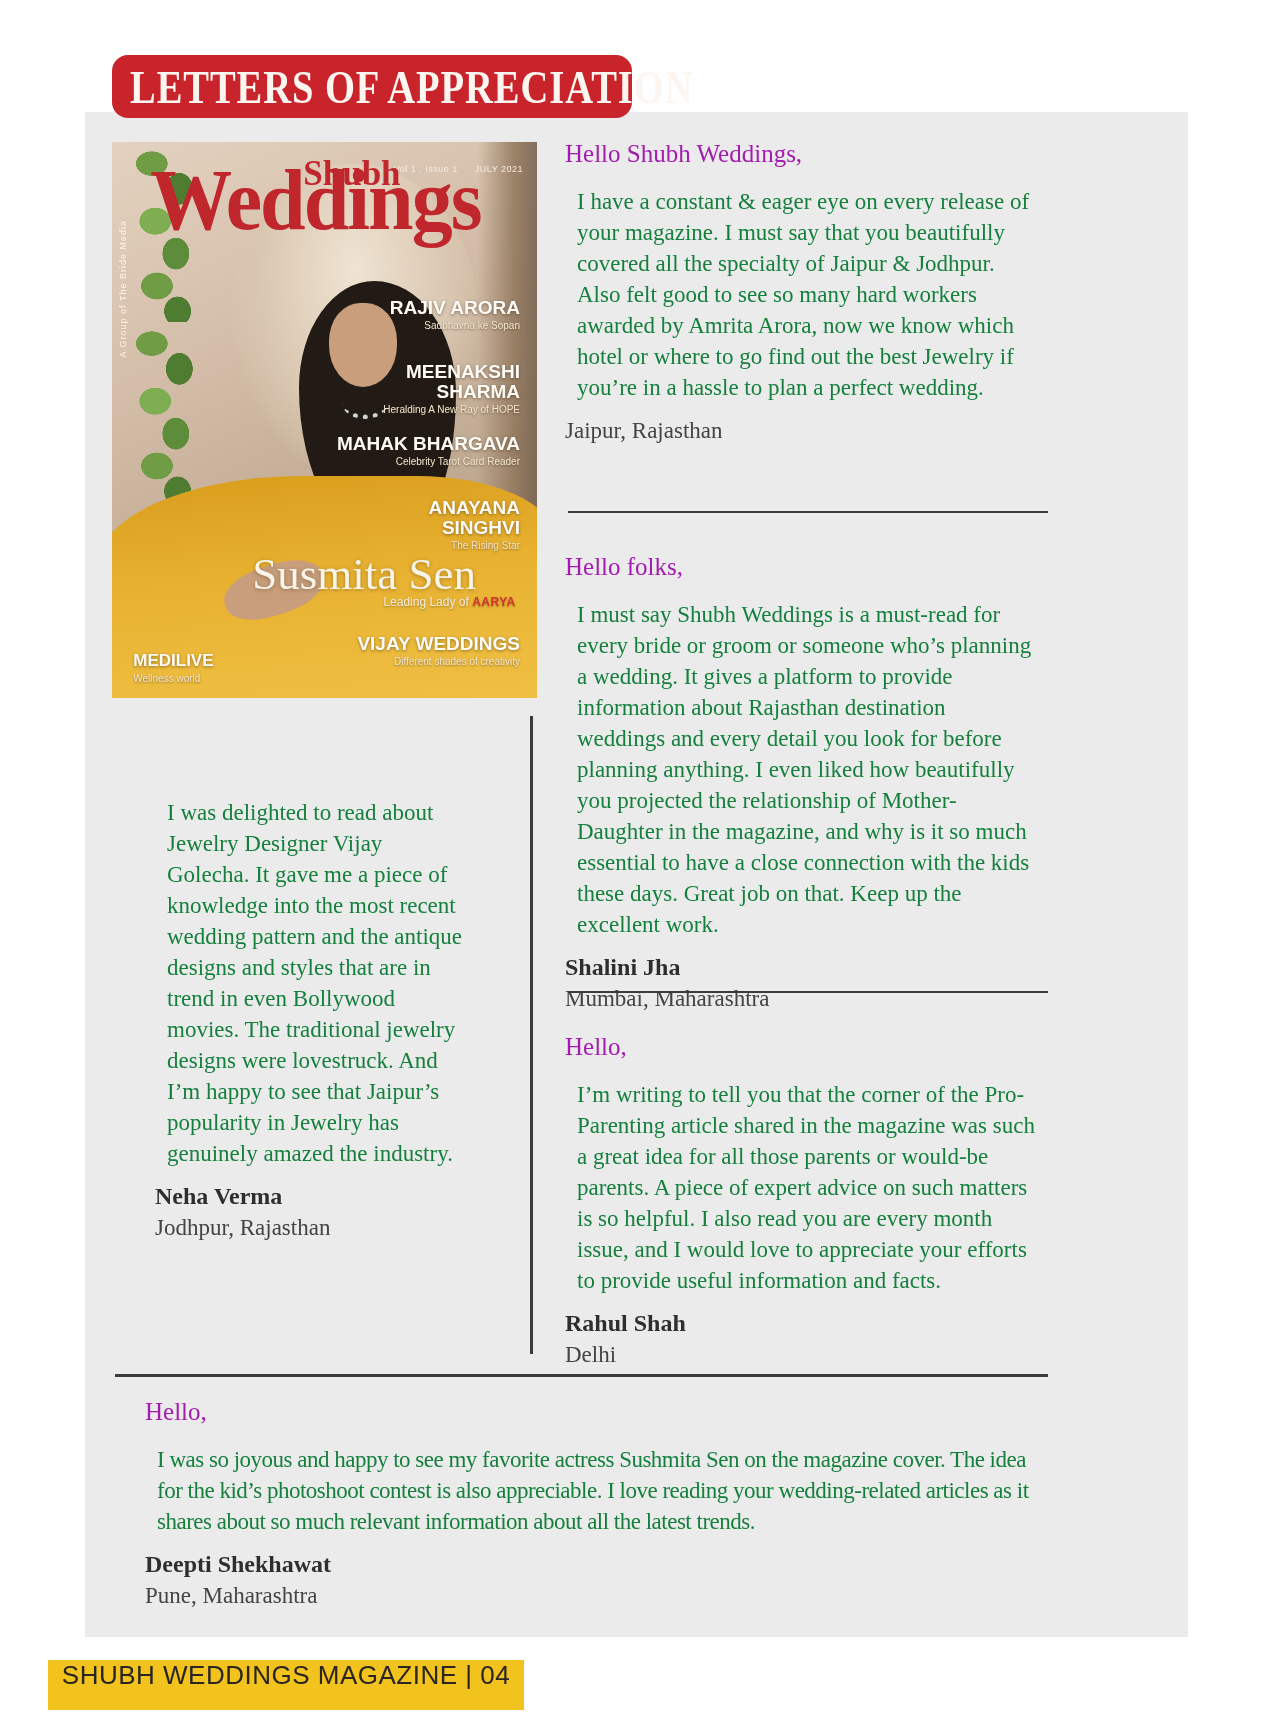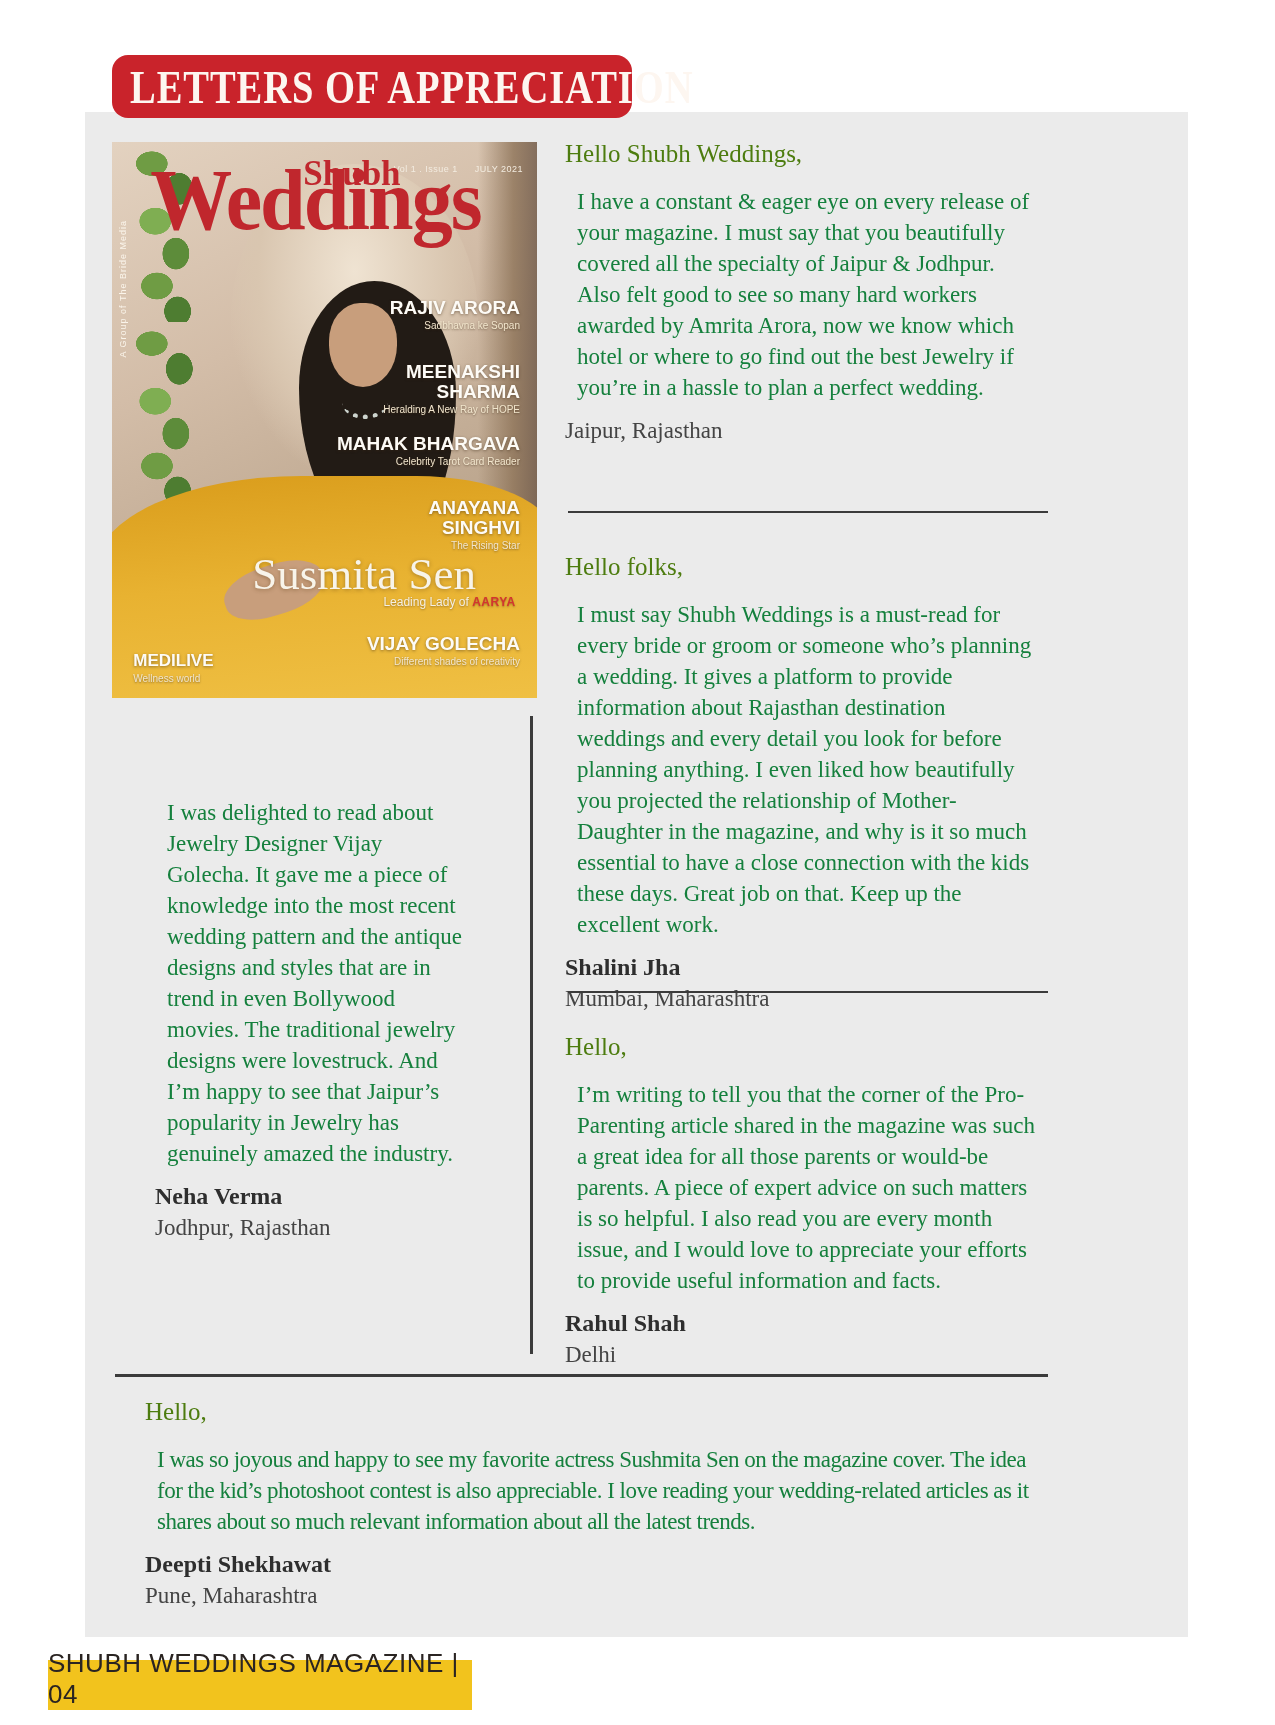--- a/index.html
+++ b/index.html
@@ -58,38 +58,38 @@
   .star-name{position:absolute;left:33%;top:73%;font-size:45px;color:#f8f4ea;white-space:nowrap;
          text-shadow:0 1px 4px rgba(90,60,20,.45);}
   .lead-line{position:absolute;right:5%;top:81.5%;font-family:"Liberation Sans",sans-serif;
          font-size:12px;color:#f5efe2;text-shadow:0 1px 2px rgba(90,60,20,.5);}
   .lead-line b{color:#d3352f;font-weight:700;letter-spacing:.5px;}
   .bl{position:absolute;left:5%;top:91.5%;text-align:left;right:auto;}
   .bl .fname{font-size:17px;}
   .br{top:88.5%;width:190px;}
   
   .letter{position:absolute;}
-  .salutation{font-size:25px;color:#4d7c0f;margin:0 0 18px 0;}
+  .salutation{font-size:25px;color:#a21caf;margin:0 0 18px 0;}
   .lbody{font-size:23px;line-height:31px;color:#15803d;margin:12px;}
   .sender{font-size:24px;font-weight:700;color:#2e2e2e;line-height:31px;}
   .loc{font-size:23px;color:#444444;line-height:31px;}
   .L0{left:565px;top:140px;width:486px;}
   .L1{left:565px;top:553px;width:486px;}
   .L2{left:565px;top:1033px;width:486px;}
   .L3{left:155px;top:785px;width:320px;}
   .L4{left:145px;top:1398px;width:918px;}
   .L4 .lbody{letter-spacing:-.5px;}
   .hdiv{position:absolute;height:0;border-top:2.5px solid #3b3b3b;}
   .hr1{left:568px;top:511px;width:480px;}
   .hr2{left:568px;top:991px;width:480px;}
   .hrfull{left:115px;top:1374px;width:933px;border-top-width:3.5px;}
   .vdiv{position:absolute;left:530px;top:716px;width:2.5px;height:638px;background:#3b3b3b;}
   
-  .badge{position:absolute;left:48px;top:1660px;width:424px;height:50px;background:#f2c31d;
-         display:flex;align-items:flex-end;justify-content:center;}
+  .badge{position:absolute;left:48px;top:1660px;width:476px;height:50px;background:#f2c31d;
+         display:flex;align-items:flex-start;justify-content:center;}
   .badge span{font-family:"Liberation Sans",sans-serif;font-size:26px;color:#2a2422;letter-spacing:.5px;}
 </style>
 </head>
 <body>
 
 <div class="page">
 
   <div class="panel"></div>
 
   <div class="banner">
@@ -134,21 +134,21 @@
     <div class="star-name">Susmita Sen</div>
     <div class="lead-line">
       <span>Leading Lady of </span><b>AARYA</b>
     </div>
 
     <div class="feature bl">
       <div class="fname">MEDILIVE</div>
       <div class="ftag">Wellness world</div>
     </div>
     <div class="feature br">
-      <div class="fname">VIJAY GOLECHA</div>
+      <div class="fname">VIJAY WEDDINGS</div>
       <div class="ftag">Different shades of creativity</div>
     </div>
   </div>
 
   <div class="letter L0">
     <div class="salutation">Hello Shubh Weddings,</div>
     <p class="lbody">I have a constant &amp; eager eye on every release of your magazine. I must say that you beautifully covered all the specialty of Jaipur &amp; Jodhpur. Also felt good to see so many hard workers awarded by Amrita Arora, now we know which hotel or where to go find out the best Jewelry if you’re in a hassle to plan a perfect wedding.</p>
     <div class="loc">Jaipur, Rajasthan</div>
   </div>
 

